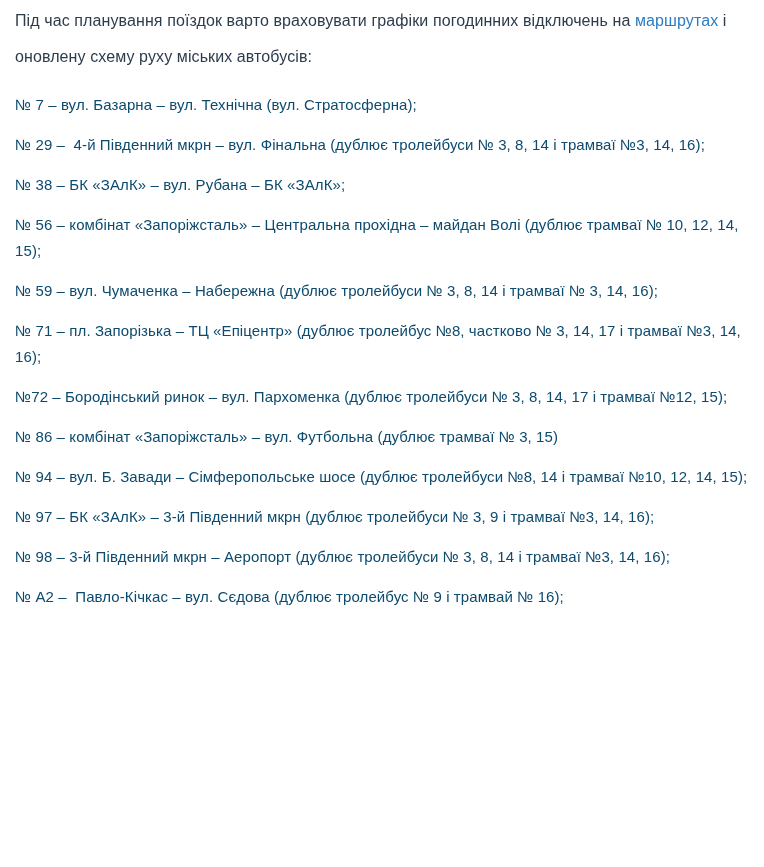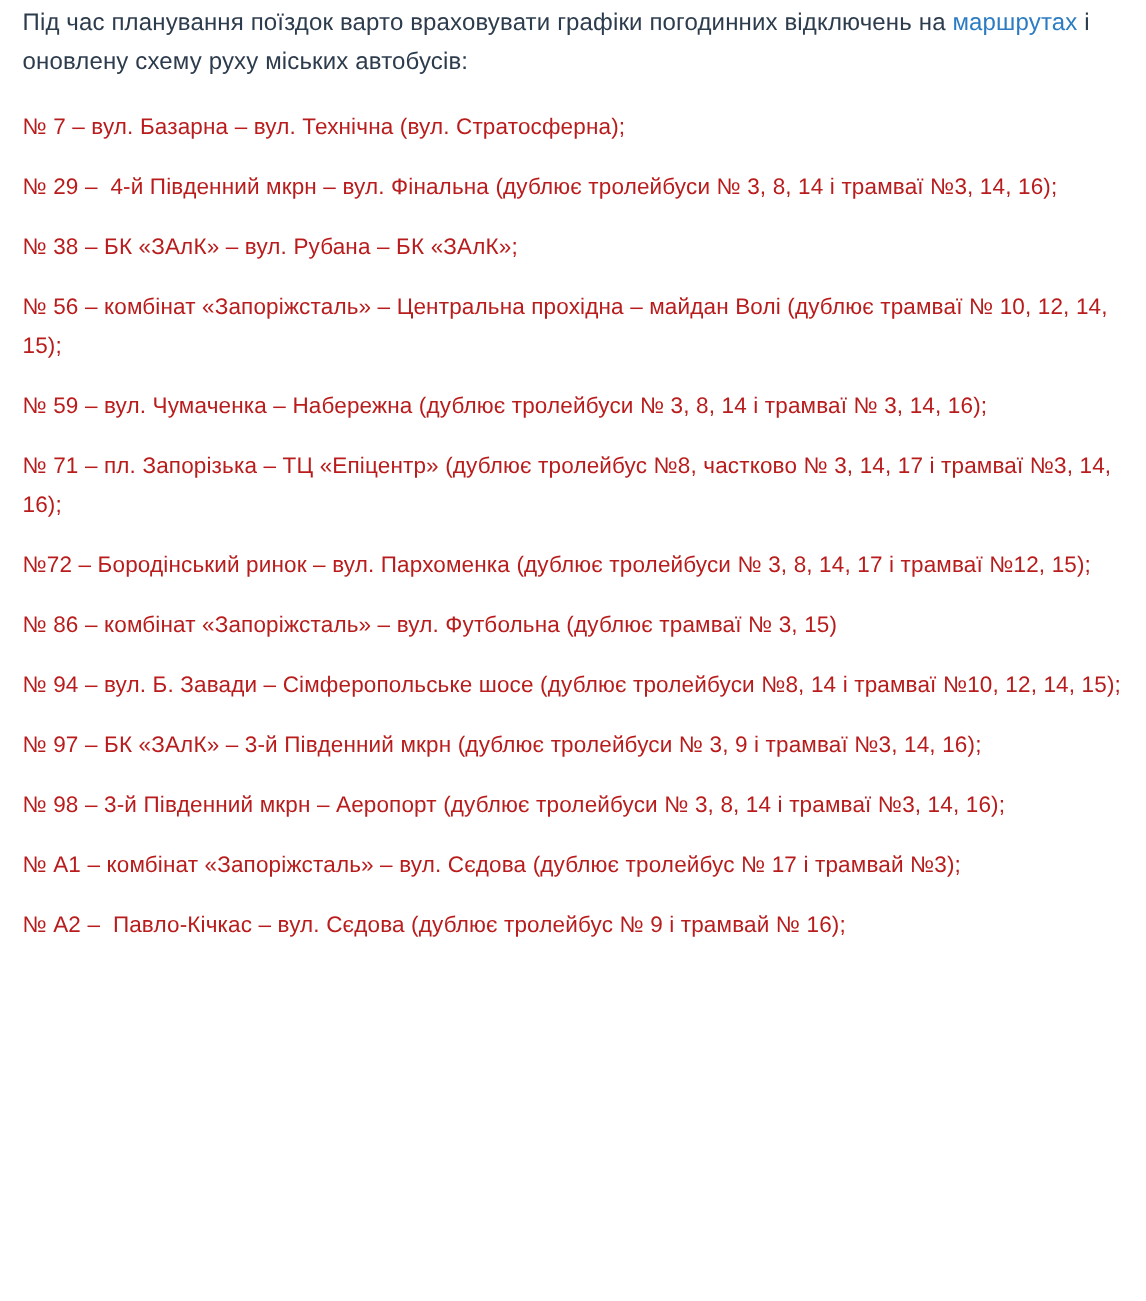--- a/index.html
+++ b/index.html
@@ -12,34 +12,34 @@
     min-height: 867px;
     font-family: "Liberation Sans", sans-serif;
     -webkit-font-smoothing: antialiased;
   }
   .content {
     padding: 3px 15px 10px 15px;
   }
   .intro {
     margin: 0 0 17px 0;
     font-size: 16px;
-    line-height: 26px;
+    line-height: 36px;
     color: #2d3c4d;
     letter-spacing: 0.1px;
   }
   .intro a {
     color: #2c7cc3;
     text-decoration: none;
     cursor: pointer;
   }
   .route {
     margin: 0 0 14px 0;
     font-size: 15px;
     line-height: 26px;
-    color: #b91c1c;
+    color: #0c4a6e;
     white-space: pre-wrap;
     letter-spacing: 0.1px;
   }
 </style>
 </head>
 <body>
 
 <div class="content">
 
   <p class="intro"><span>Під час планування поїздок варто враховувати графіки погодинних відключень на </span><a href="#">маршрутах</a><span> і оновлену схему руху міських автобусів:</span></p>
@@ -48,16 +48,15 @@
   <p class="route">№ 29 –  4-й Південний мкрн – вул. Фінальна (дублює тролейбуси № 3, 8, 14 і трамваї №3, 14, 16);</p>
   <p class="route">№ 38 – БК «ЗАлК» – вул. Рубана – БК «ЗАлК»;</p>
   <p class="route">№ 56 – комбінат «Запоріжсталь» – Центральна прохідна – майдан Волі (дублює трамваї № 10, 12, 14, 15);</p>
   <p class="route">№ 59 – вул. Чумаченка – Набережна (дублює тролейбуси № 3, 8, 14 і трамваї № 3, 14, 16);</p>
   <p class="route">№ 71 – пл. Запорізька – ТЦ «Епіцентр» (дублює тролейбус №8, частково № 3, 14, 17 і трамваї №3, 14, 16);</p>
   <p class="route">№72 – Бородінський ринок – вул. Пархоменка (дублює тролейбуси № 3, 8, 14, 17 і трамваї №12, 15);</p>
   <p class="route">№ 86 – комбінат «Запоріжсталь» – вул. Футбольна (дублює трамваї № 3, 15)</p>
   <p class="route">№ 94 – вул. Б. Завади – Сімферопольське шосе (дублює тролейбуси №8, 14 і трамваї №10, 12, 14, 15);</p>
   <p class="route">№ 97 – БК «ЗАлК» – 3-й Південний мкрн (дублює тролейбуси № 3, 9 і трамваї №3, 14, 16);</p>
   <p class="route">№ 98 – 3-й Південний мкрн – Аеропорт (дублює тролейбуси № 3, 8, 14 і трамваї №3, 14, 16);</p>
-  <p class="route">№ А1 – комбінат «Запоріжсталь» – вул. Сєдова (дублює тролейбус № 17 і трамвай №3);</p>
   <p class="route">№ А2 –  Павло-Кічкас – вул. Сєдова (дублює тролейбус № 9 і трамвай № 16);</p>
 
 </div>
 
 </body></html>

